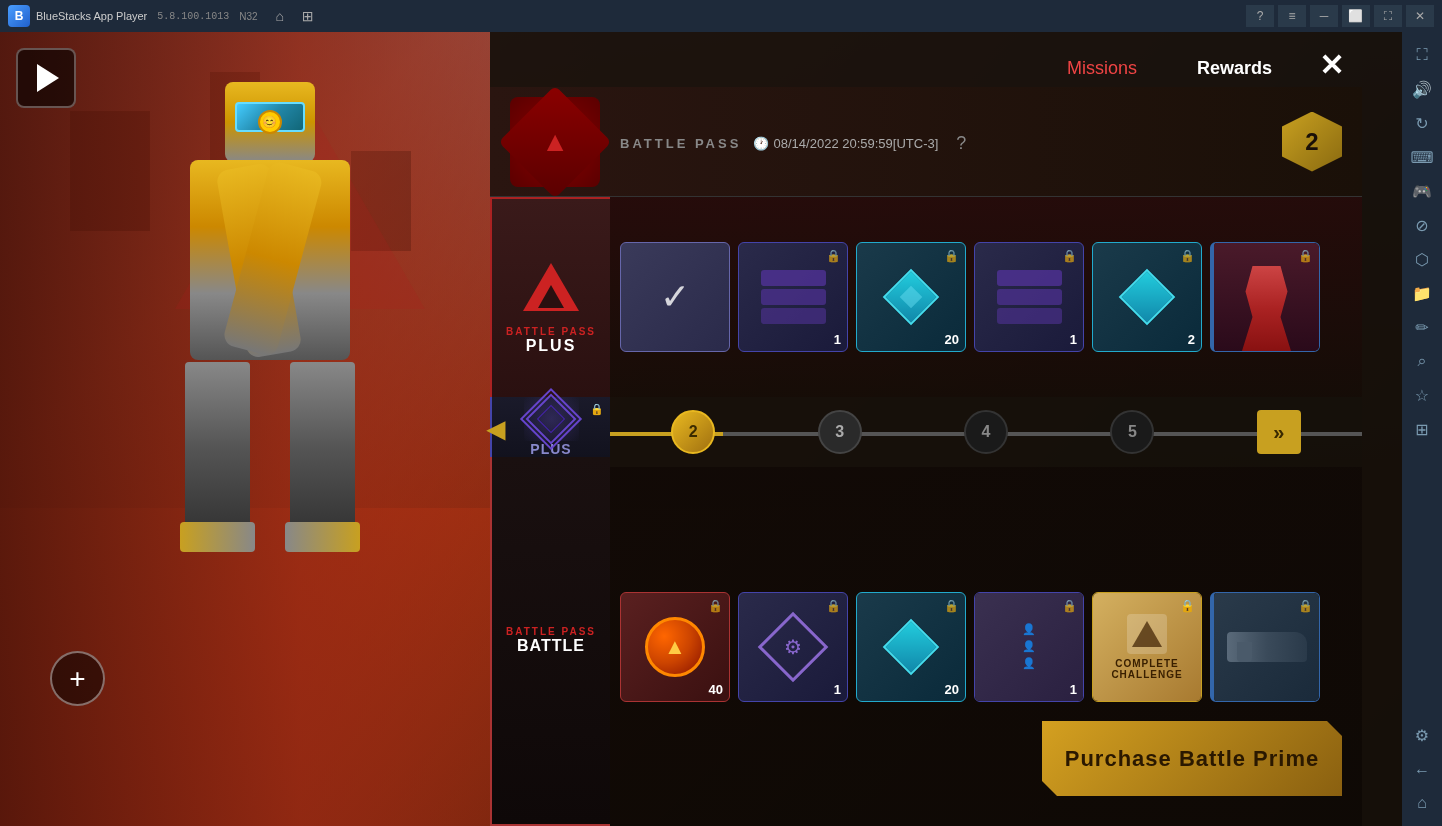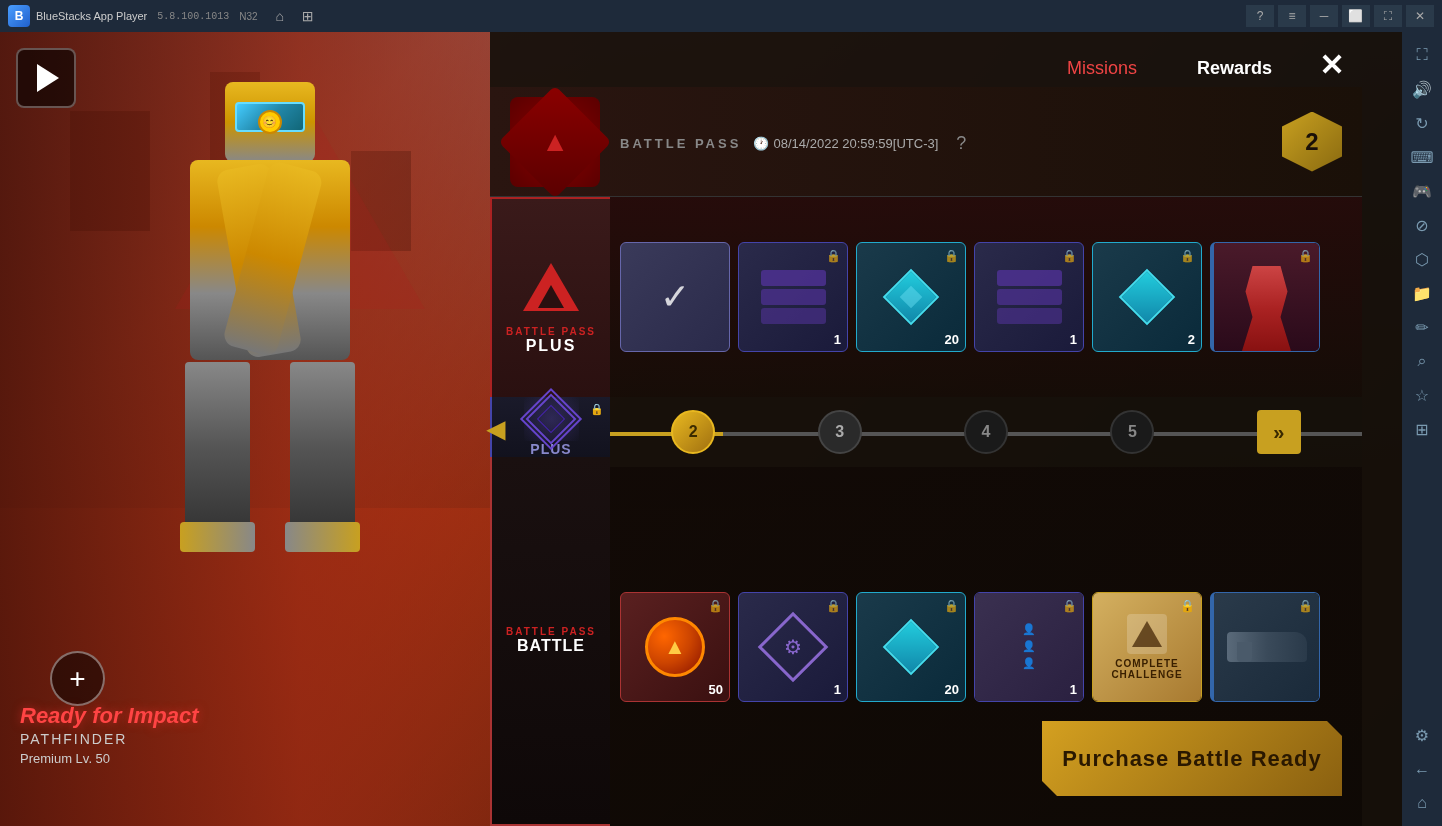--- a/index.html
+++ b/index.html
@@ -746,25 +746,20 @@
       <div style="position:absolute;top:310px;left:50%;transform:translateX(20px);width:65px;height:170px;background:linear-gradient(180deg,#888,#555,#333);border-radius:4px;"></div>
 
       <div style="position:absolute;top:470px;left:50%;transform:translateX(-90px);width:75px;height:30px;background:linear-gradient(90deg,#c8a020,#888);border-radius:4px;"></div>
       <div style="position:absolute;top:470px;left:50%;transform:translateX(15px);width:75px;height:30px;background:linear-gradient(90deg,#888,#c8a020);border-radius:4px;"></div>
     </div>
 
     <div class="play-btn"></div>
 
     <div class="add-btn">+</div>
 
-    <div class="char-info">
-      <div class="char-name">Ready for Impact</div>
-      <div class="char-class">PATHFINDER</div>
-      <div class="char-level">Premium Lv. 50</div>
-    </div>
   </div>
 
   <div class="main-panel"></div>
 
   <div class="tabs-row">
     <div class="tab-item">Missions</div>
     <div class="tab-item active">Rewards</div>
   </div>
 
   <div class="close-btn">✕</div>
@@ -900,21 +895,21 @@
 
       <div class="premium-row">
 
         <div class="reward-card premium-card">
           <div class="lock-icon">🔒</div>
           <div class="card-content">
             <div class="apex-coin">
               <div class="apex-coin-inner">▲</div>
             </div>
           </div>
-          <div class="card-number">50</div>
+          <div class="card-number">40</div>
         </div>
 
         <div class="reward-card locked">
           <div class="lock-icon">🔒</div>
           <div class="card-content">
             <div class="crafting-icon">
               <div class="crafting-inner">⚙</div>
             </div>
           </div>
           <div class="card-number">1</div>
@@ -958,21 +953,21 @@
             <div class="weapon-shape"></div>
           </div>
         </div>
       </div>
     </div>
   </div>
 
   <div class="nav-back-arrow">◄</div>
 
   <button class="purchase-btn">
-    <span class="purchase-btn-text">Purchase Battle Ready</span>
+    <span class="purchase-btn-text">Purchase Battle Prime</span>
   </button>
 
 </div>
 
 <div class="right-sidebar">
   <div class="sidebar-icon" title="Expand">⛶</div>
   <div class="sidebar-icon" title="Volume">🔊</div>
   <div class="sidebar-icon" title="Rotate">↻</div>
   <div class="sidebar-icon" title="Keyboard">⌨</div>
   <div class="sidebar-icon" title="Gamepad">🎮</div>

